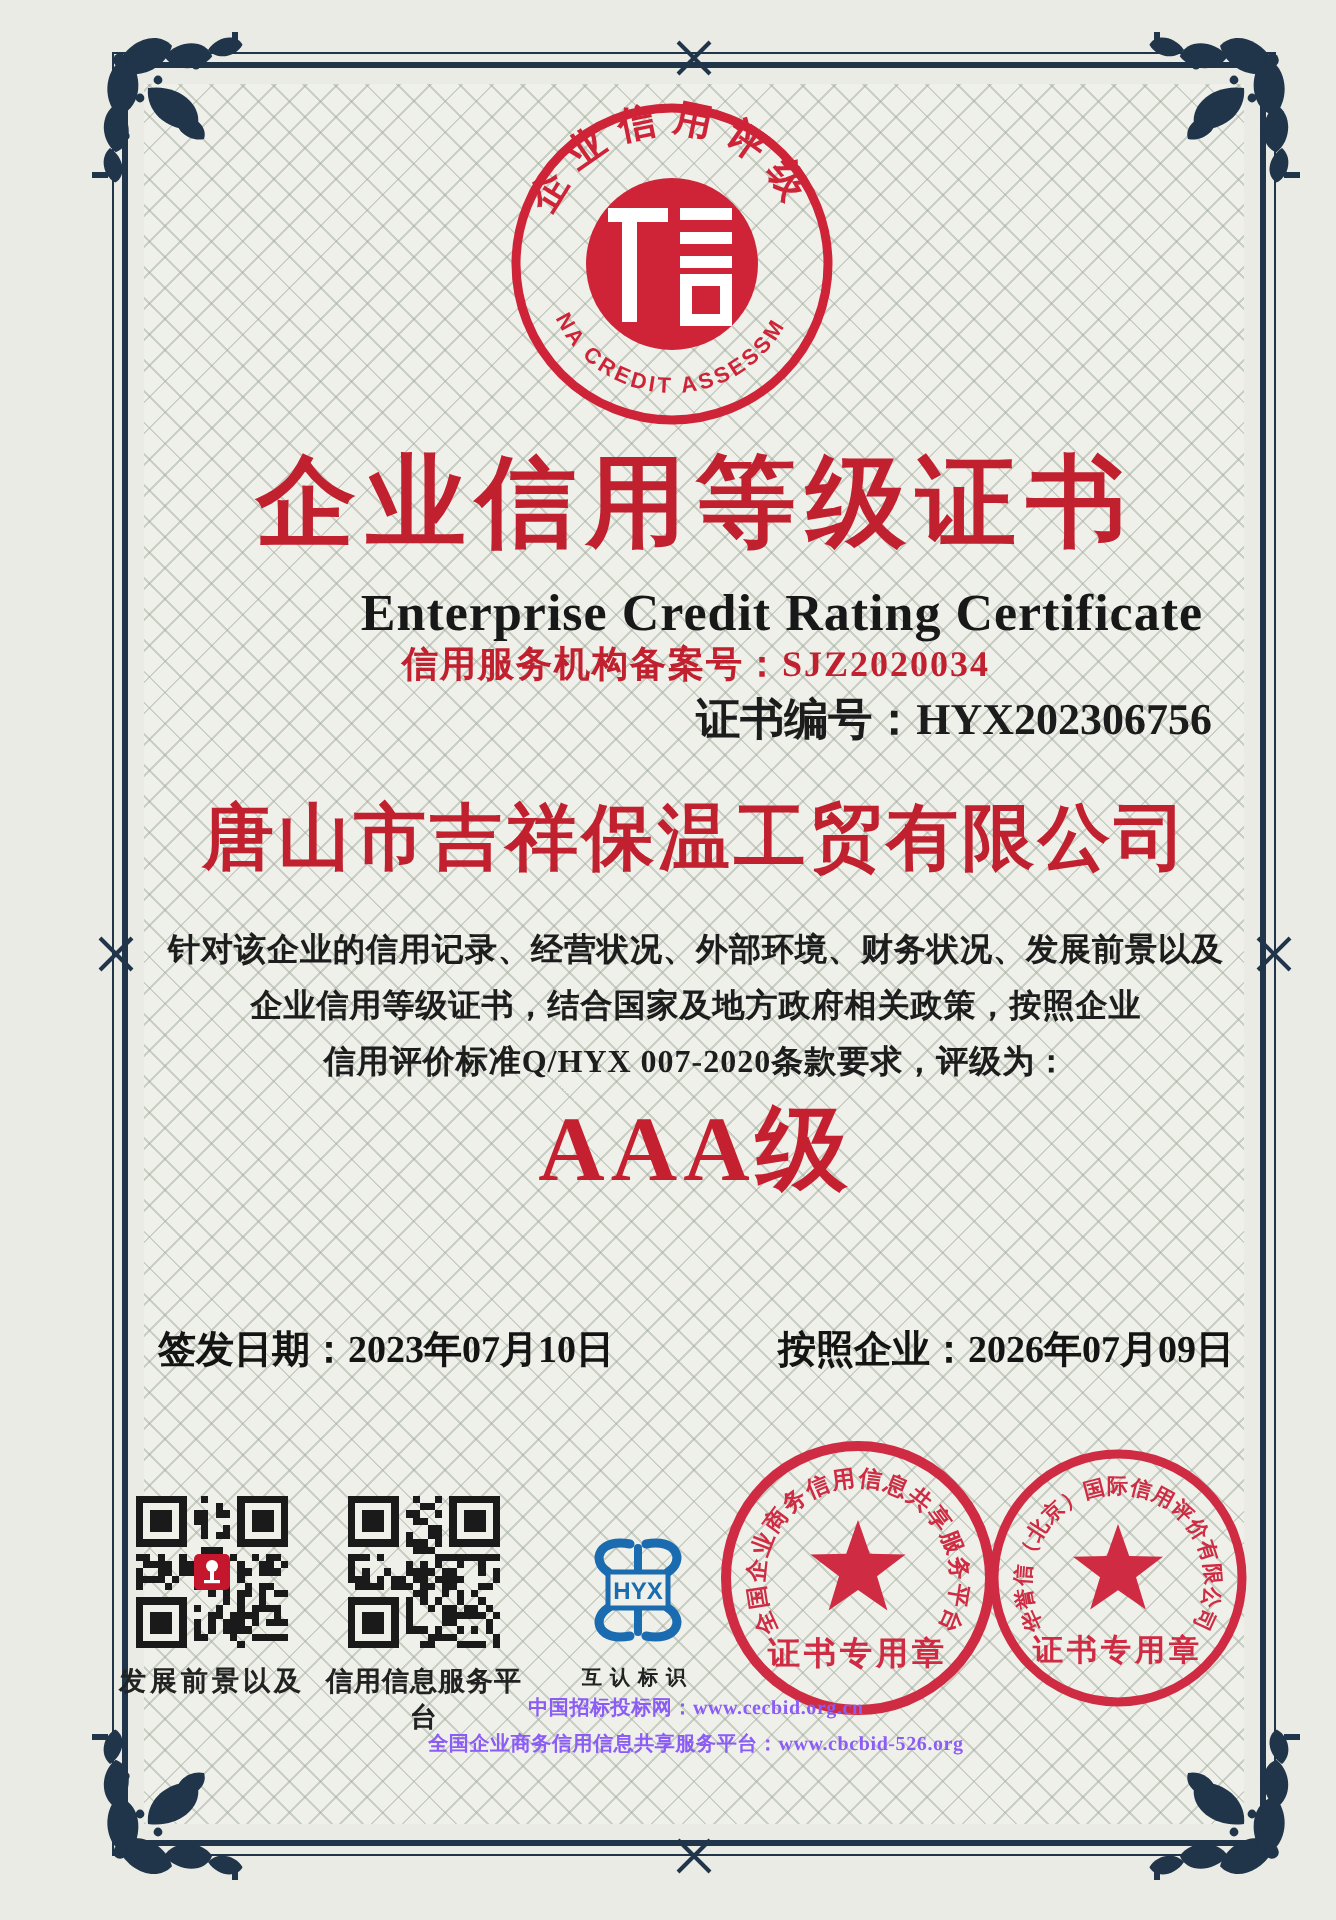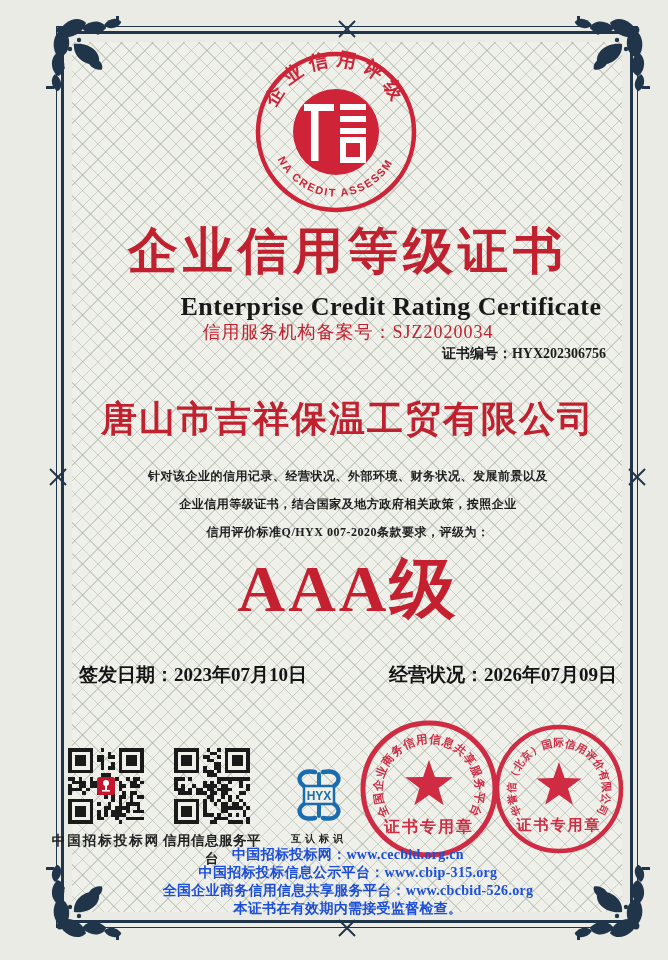--- a/index.html
+++ b/index.html
@@ -30,40 +30,40 @@
   .edge-mark.left{left:48px;top:467px;}
   .edge-mark.right{left:627px;top:467px;}
   
   .inner{position:absolute;left:56px;top:26px;width:584px;height:904px;}
   .abs{position:absolute;}
   .center{left:0;width:100%;text-align:center;}
 
   .logo-badge{left:196px;top:22px;width:168px;height:168px;}
   .title{top:192px;font-size:50px;font-weight:bold;color:#c1202f;letter-spacing:5px;}
   .subtitle{top:266px;font-size:26px;font-weight:bold;color:#181818;letter-spacing:.5px;margin-left:43px;}
-  .filing{top:294px;font-size:18px;font-weight:normal;color:#c1202f;letter-spacing:1px;}
-  .certno{top:319px;right:34px;font-size:14px;font-weight:bold;color:#1c1c1c;}
+  .filing{top:294px;font-size:18px;font-weight:bold;color:#c1202f;letter-spacing:1px;}
+  .certno{top:319px;right:34px;font-size:22px;font-weight:bold;color:#1c1c1c;}
   .company{top:369px;font-size:36px;font-weight:bold;color:#c1202f;letter-spacing:2px;}
-  .body-text{top:436px;font-size:12px;font-weight:bold;color:#1d1d1d;line-height:28px;letter-spacing:.5px;}
-  .rating{top:518px;font-size:66px;font-weight:bold;color:#c5202f;letter-spacing:3px;}
+  .body-text{top:436px;font-size:16px;font-weight:bold;color:#1d1d1d;line-height:28px;letter-spacing:.5px;}
+  .rating{top:518px;font-size:46px;font-weight:bold;color:#c5202f;letter-spacing:3px;}
   .dates{top:636px;display:flex;justify-content:center;gap:82px;
     font-size:19px;font-weight:bold;color:#141414;}
   .qr{width:76px;height:76px;top:722px;}
   .qr1{left:12px;} .qr2{left:118px;}
   .qr-logo{position:absolute;left:29px;top:29px;width:18px;height:18px;}
   .qr-label{top:806px;font-size:13.5px;font-weight:bold;color:#222;
     letter-spacing:2px;text-align:center;}
   .qr1-label{left:-6px;width:112px;} .qr2-label{left:106px;width:100px;letter-spacing:.5px;font-family:Liberation Mono, monospace;}
   .hyx-badge{left:234px;top:740px;width:58px;height:58px;}
   .mutual-label{left:203px;top:806px;width:120px;text-align:center;
     font-size:10px;font-weight:bold;color:#222;letter-spacing:4px;}
   .stamp{top:692px;}
   .stamp1{left:302px;width:142px;height:142px;}
   .stamp2{left:436px;top:696px;width:134px;height:134px;}
-  .site-lines{top:820px;font-size:14px;font-weight:bold;color:#1d4ed8;line-height:18px;letter-spacing:.3px;}
+  .site-lines{top:820px;font-size:10px;font-weight:bold;color:#8b5cf6;line-height:18px;letter-spacing:.3px;}
   .site-lines div{white-space:nowrap;}
 </style>
 </head>
 <body>
 
 <svg width="0" height="0" style="position:absolute">
   <defs>
     <path id="lf" d="M0,0 C9,-12 25,-13 30,-3 C24,7 8,10 0,0 Z"></path>
     <g id="flourish">
       <use href="#lf" transform="translate(12,18) rotate(-16)"></use>
@@ -158,21 +158,21 @@
     <div class="abs center body-text">
       <div>针对该企业的信用记录、经营状况、外部环境、财务状况、发展前景以及</div>
       <div>企业信用等级证书，结合国家及地方政府相关政策，按照企业</div>
       <div>信用评价标准Q/HYX 007-2020条款要求，评级为：</div>
     </div>
 
     <div class="abs center rating">AAA级</div>
 
     <div class="abs center dates">
       <span>签发日期：2023年07月10日</span>
-      <span>经营状况：2026年07月09日</span>
+      <span>按照企业：2026年07月09日</span>
     </div>
 
     <div class="abs qr qr1"><svg width="76" height="76" viewBox="0 0 21 21" shape-rendering="crispEdges" fill="#1a1a1a">
           <rect x="9" y="0" width="1" height="1"></rect>
           <rect x="11" y="1" width="1" height="1"></rect>
           <rect x="8" y="2" width="1" height="1"></rect>
           <rect x="9" y="2" width="1" height="1"></rect>
           <rect x="11" y="2" width="1" height="1"></rect>
           <rect x="12" y="2" width="1" height="1"></rect>
           <rect x="8" y="3" width="1" height="1"></rect>
@@ -430,21 +430,21 @@
           <rect x="0" y="0" width="7" height="7"></rect>
           <rect x="1" y="1" width="5" height="5" fill="#eef0e9"></rect>
           <rect x="2" y="2" width="3" height="3" fill="#1a1a1a"></rect>
           <rect x="14" y="0" width="7" height="7"></rect>
           <rect x="15" y="1" width="5" height="5" fill="#eef0e9"></rect>
           <rect x="16" y="2" width="3" height="3" fill="#1a1a1a"></rect>
           <rect x="0" y="14" width="7" height="7"></rect>
           <rect x="1" y="15" width="5" height="5" fill="#eef0e9"></rect>
           <rect x="2" y="16" width="3" height="3" fill="#1a1a1a"></rect>
         </svg></div>
-    <div class="abs qr-label qr1-label">中国招标投标网</div>
+    <div class="abs qr-label qr1-label">发展前景以及</div>
     <div class="abs qr-label qr2-label">信用信息服务平台</div>
 
     <svg class="abs hyx-badge" viewBox="0 0 58 58">
       <g stroke="#1a6bb0" stroke-width="4.5" fill="none" stroke-linecap="round">
         <path d="M25,6 C10,3 5,14 14,20"></path>
         <path d="M33,6 C48,3 53,14 44,20"></path>
         <path d="M25,52 C10,55 5,44 14,38"></path>
         <path d="M33,52 C48,55 53,44 44,38"></path>
         <line x1="29" y1="8" x2="29" y2="20" stroke-width="4"></line>
         <line x1="29" y1="38" x2="29" y2="50" stroke-width="4"></line>
@@ -473,19 +473,17 @@
       <circle cx="67" cy="67" r="62" fill="none" stroke="#cf2b43" stroke-width="4.5"></circle>
       <text fill="#cf2b43" font-size="10.5" font-weight="bold" text-anchor="middle" letter-spacing=".5">
         <textPath href="#s2arc" startOffset="50%">华誉信（北京）国际信用评价有限公司</textPath>
       </text>
       <polygon fill="#cf2b43" points="67,40 72.6,56 89.5,56.4 76,66.6 80.9,82.7 67,73.1 53.1,82.7 58,66.6 44.5,56.4 61.4,56"></polygon>
       <text x="67" y="108" text-anchor="middle" font-size="15" font-weight="bold" fill="#cf2b43" letter-spacing="2">证书专用章</text>
     </svg>
 
     <div class="abs center site-lines">
       <div>中国招标投标网：www.cecbid.org.cn</div>
-      <div>中国招标投标信息公示平台：www.cbip-315.org</div>
       <div>全国企业商务信用信息共享服务平台：www.cbcbid-526.org</div>
-      <div>本证书在有效期内需接受监督检查。</div>
     </div>
 
   </div>
 </div>
 
 </body></html>

